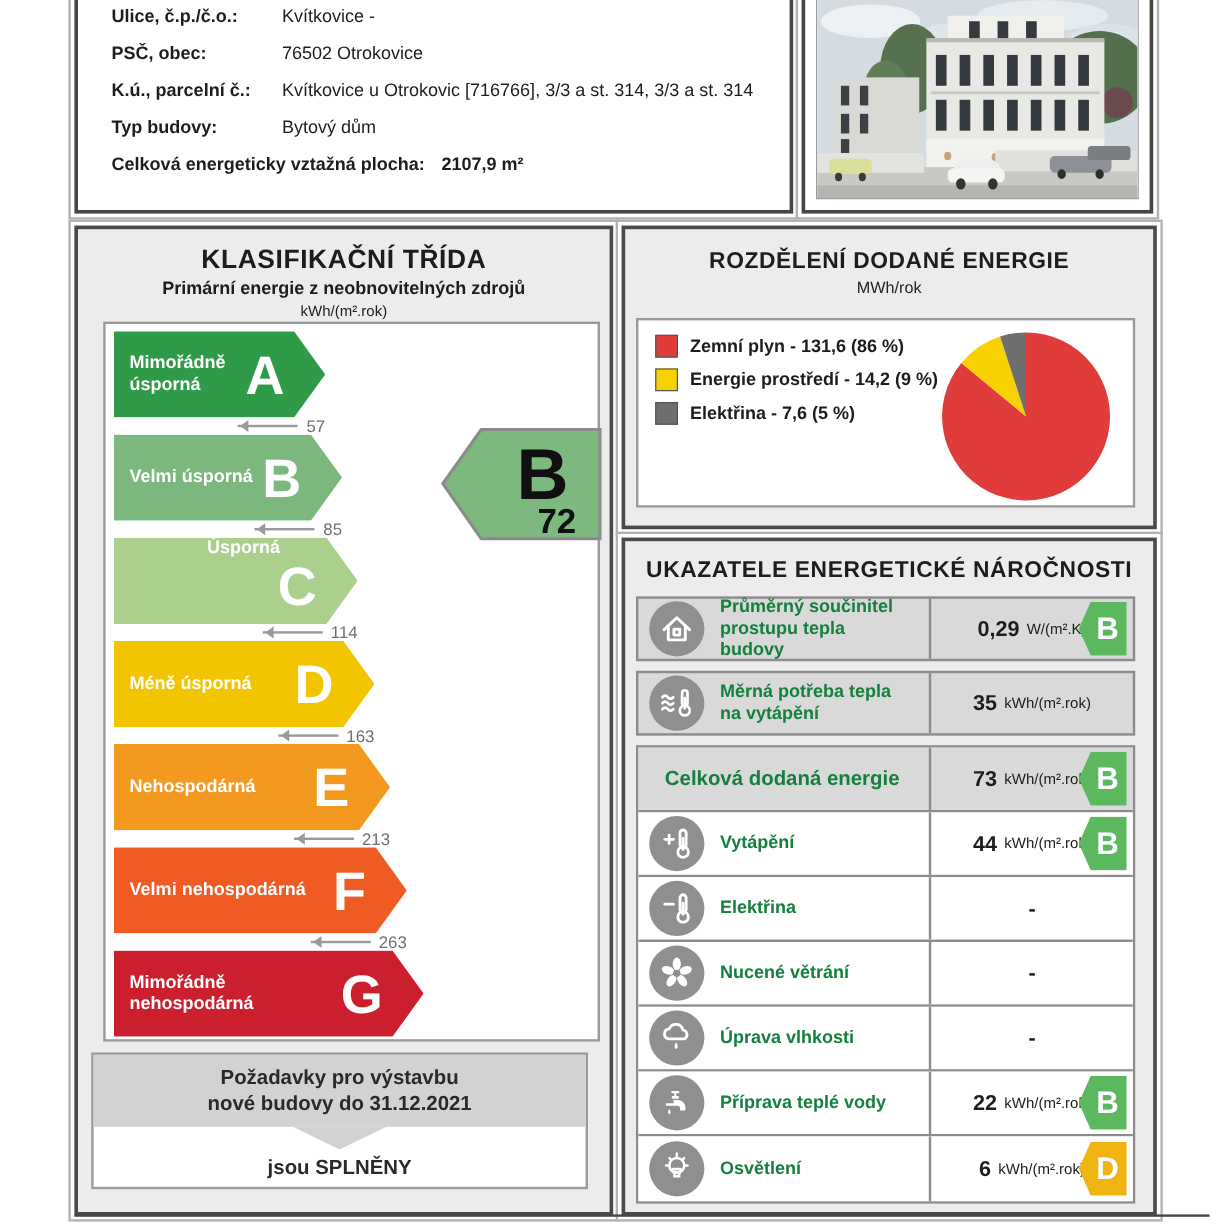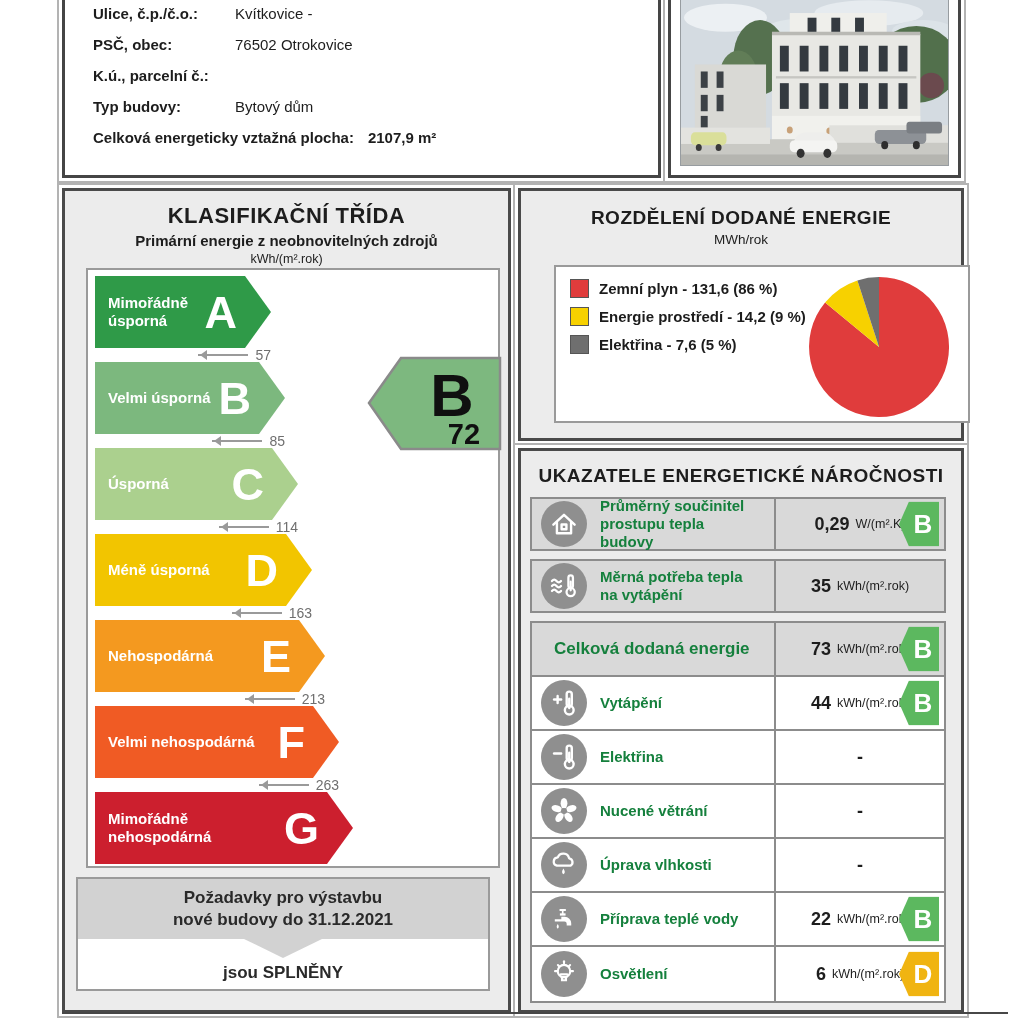--- a/index.html
+++ b/index.html
@@ -47,21 +47,21 @@
   .rating-arrow{position:absolute;left:278px;top:84px;}
 
   .req-box{position:absolute;left:11px;top:686px;width:414px;height:114px;background:#fff;border:2px solid #9a9a9a;box-sizing:border-box;}
   .req-gray{height:60px;background:#d2d2d2;display:flex;flex-direction:column;align-items:center;justify-content:center;
             font-weight:bold;font-size:17px;color:#2a2a2a;line-height:1.3;text-align:center;}
   .req-notch{width:78px;height:19px;margin:0 auto;background:#d2d2d2;clip-path:polygon(0 0,100% 0,50% 100%);}
   .req-result{height:30px;display:flex;align-items:center;justify-content:center;font-weight:bold;font-size:17px;color:#2a2a2a;}
 
   
   .panel-pie{left:518px;top:188px;width:440px;height:247px;}
-  .pie-box{position:absolute;left:9px;top:74px;width:416px;height:158px;background:#fff;border:2px solid #9a9a9a;box-sizing:border-box;margin-left:24px;}
+  .pie-box{position:absolute;left:9px;top:74px;width:416px;height:158px;background:#fff;border:2px solid #9a9a9a;box-sizing:border-box;}
   .legend{position:absolute;left:14px;top:12px;display:flex;flex-direction:column;gap:9px;}
   .legend-item{display:flex;align-items:center;gap:10px;font-weight:bold;font-size:15px;color:#1c1c1c;}
   .legend-swatch{width:17px;height:17px;border:1px solid #555;flex:0 0 auto;}
   .pie-svg{position:absolute;right:14px;top:-2px;}
 
   
   .panel-ind{left:518px;top:448px;width:440px;height:559px;}
   .ind-rows{position:absolute;left:9px;top:46px;width:416px;}
   .ind-row{display:flex;align-items:stretch;height:54px;background:#fff;box-sizing:border-box;}
   .ind-row.gray{background:#d9d9d9;}
@@ -95,20 +95,21 @@
       <div class="info-row">
         <span class="lbl">Ulice, č.p./č.o.:</span>
         <span class="val">Kvítkovice -</span>
       </div>
       <div class="info-row">
         <span class="lbl">PSČ, obec:</span>
         <span class="val">76502 Otrokovice</span>
       </div>
       <div class="info-row">
         <span class="lbl">K.ú., parcelní č.:</span>
+        <span class="val">Kvítkovice u Otrokovic [716766], 3/3 a st. 314, 3/3 a st. 314</span>
       </div>
       <div class="info-row">
         <span class="lbl">Typ budovy:</span>
         <span class="val">Bytový dům</span>
       </div>
       <div class="info-row wide">
         <span class="lbl">Celková energeticky vztažná plocha:</span>
         <span class="val">2107,9 m²</span>
       </div>
     </div>
@@ -193,21 +194,21 @@
           <span>57</span>
         </div>
         <div class="band band-b" style="background: rgb(124, 184, 126);">
           <span class="b-label">Velmi úsporná</span>
           <span class="b-letter">B</span>
         </div>
         <div class="thr thr-1">
           <span class="thr-line"></span>
           <span>85</span>
         </div>
-        <div class="band band-c" style="background: rgb(171, 208, 142);">
+        <div class="band band-c" style="background: rgb(171, 208, 142); flex-direction: column;">
           <span class="b-label">Úsporná</span>
           <span class="b-letter">C</span>
         </div>
         <div class="thr thr-2">
           <span class="thr-line"></span>
           <span>114</span>
         </div>
         <div class="band band-d" style="background: rgb(242, 197, 0);">
           <span class="b-label">Méně úsporná</span>
           <span class="b-letter">D</span>

